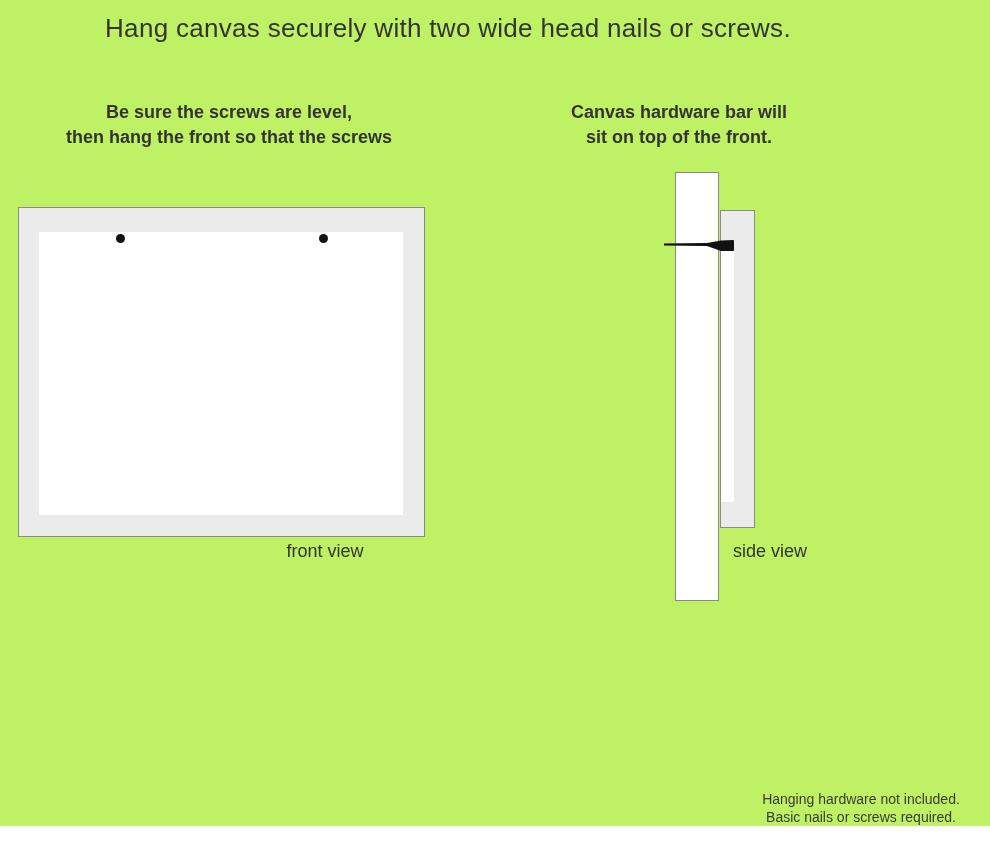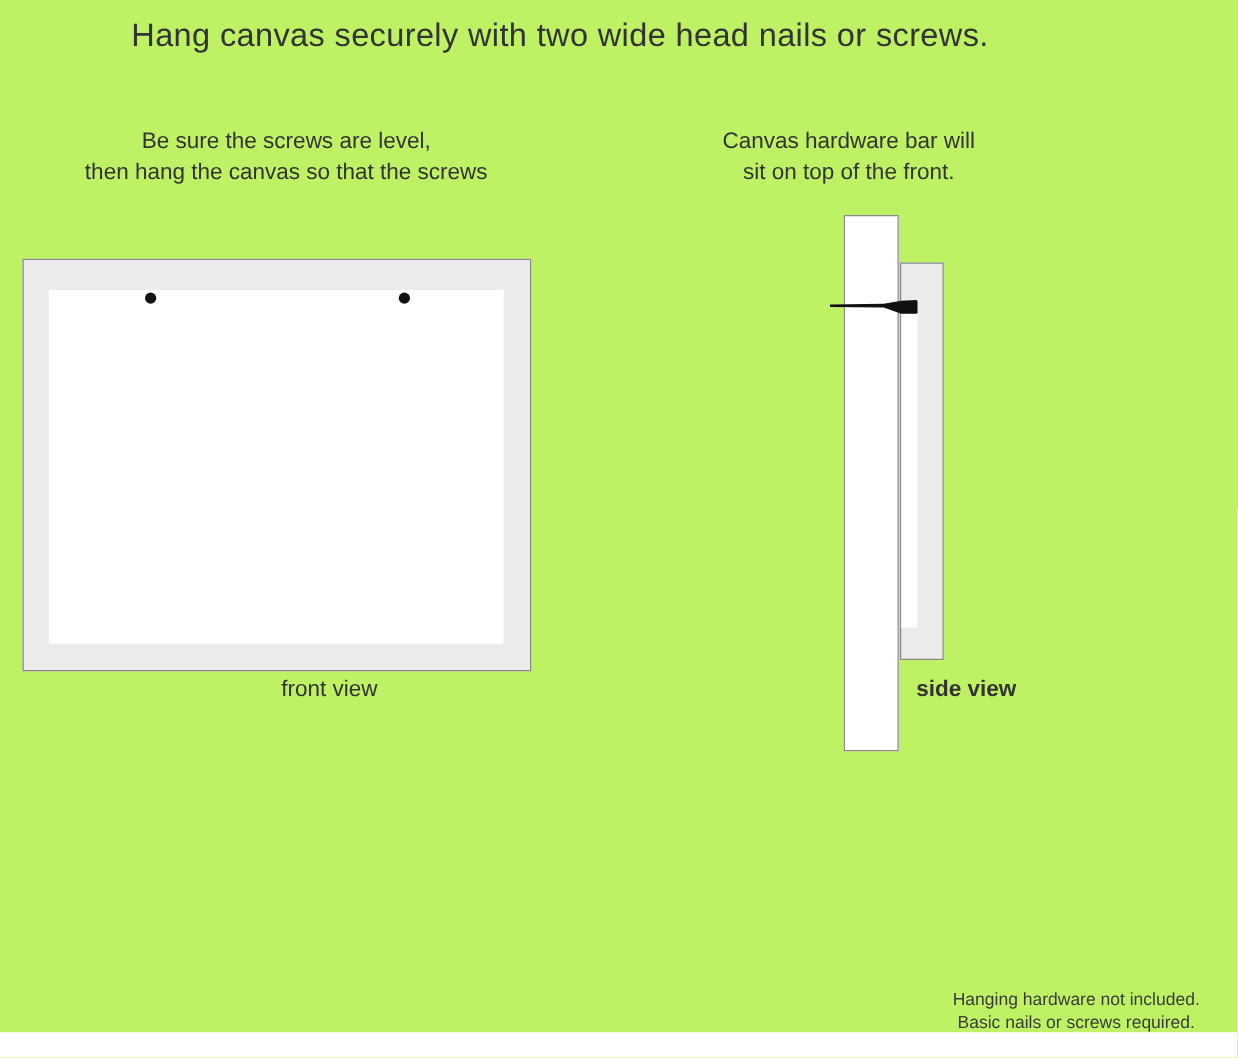--- a/index.html
+++ b/index.html
@@ -22,31 +22,31 @@
     font-weight: 300;
     letter-spacing: 0.3px;
   }
   .instr {
     position: absolute;
     font-size: 18px;
     font-weight: 300;
     line-height: 25px;
     text-align: center;
   }
-  .instr span { display: block; }
+  .instr span { display: block; font-weight: bold; }
   #instr-front { top: 100px; left: 19px;  width: 420px; }
   #instr-side  { top: 100px; left: 529px; width: 300px; }
 
   .caption {
     position: absolute;
     font-size: 18px;
     font-weight: 300;
   }
-  #caption-front { top: 541px; left: 225px; width: 200px; text-align: left; }
-  #caption-side  { top: 541px; left: 733px; font-weight: bold; }
+  #caption-front { top: 541px; left: 225px; width: 200px; text-align: center; }
+  #caption-side  { top: 541px; left: 733px; }
 
   
   .frame-front {
     position: absolute;
     left: 18px; top: 207px;
     width: 405px; height: 328px;
     border: 1px solid #8a8a8a;
     background: #ebebeb;
   }
   .canvas-face {
@@ -106,21 +106,21 @@
 </style>
 </head>
 <body>
 
 <div class="page">
 
   <div class="title" style="color: rgb(51, 51, 51);">Hang canvas securely with two wide head nails or screws.</div>
 
   <div class="instr" id="instr-front">
     <span>Be sure the screws are level,</span>
-    <span>then hang the canvas so that the screws</span>
+    <span>then hang the front so that the screws</span>
   </div>
 
   <div class="instr" id="instr-side">
     <span>Canvas hardware bar will</span>
     <span>sit on top of the front.</span>
   </div>
 
   <div class="frame-front" style="background-color: rgb(235, 235, 235); border-color: rgb(138, 138, 138);">
     <div class="canvas-face"></div>
     <div class="screw-dot" id="screw-left" style="background-color: rgb(17, 17, 17);"></div>

